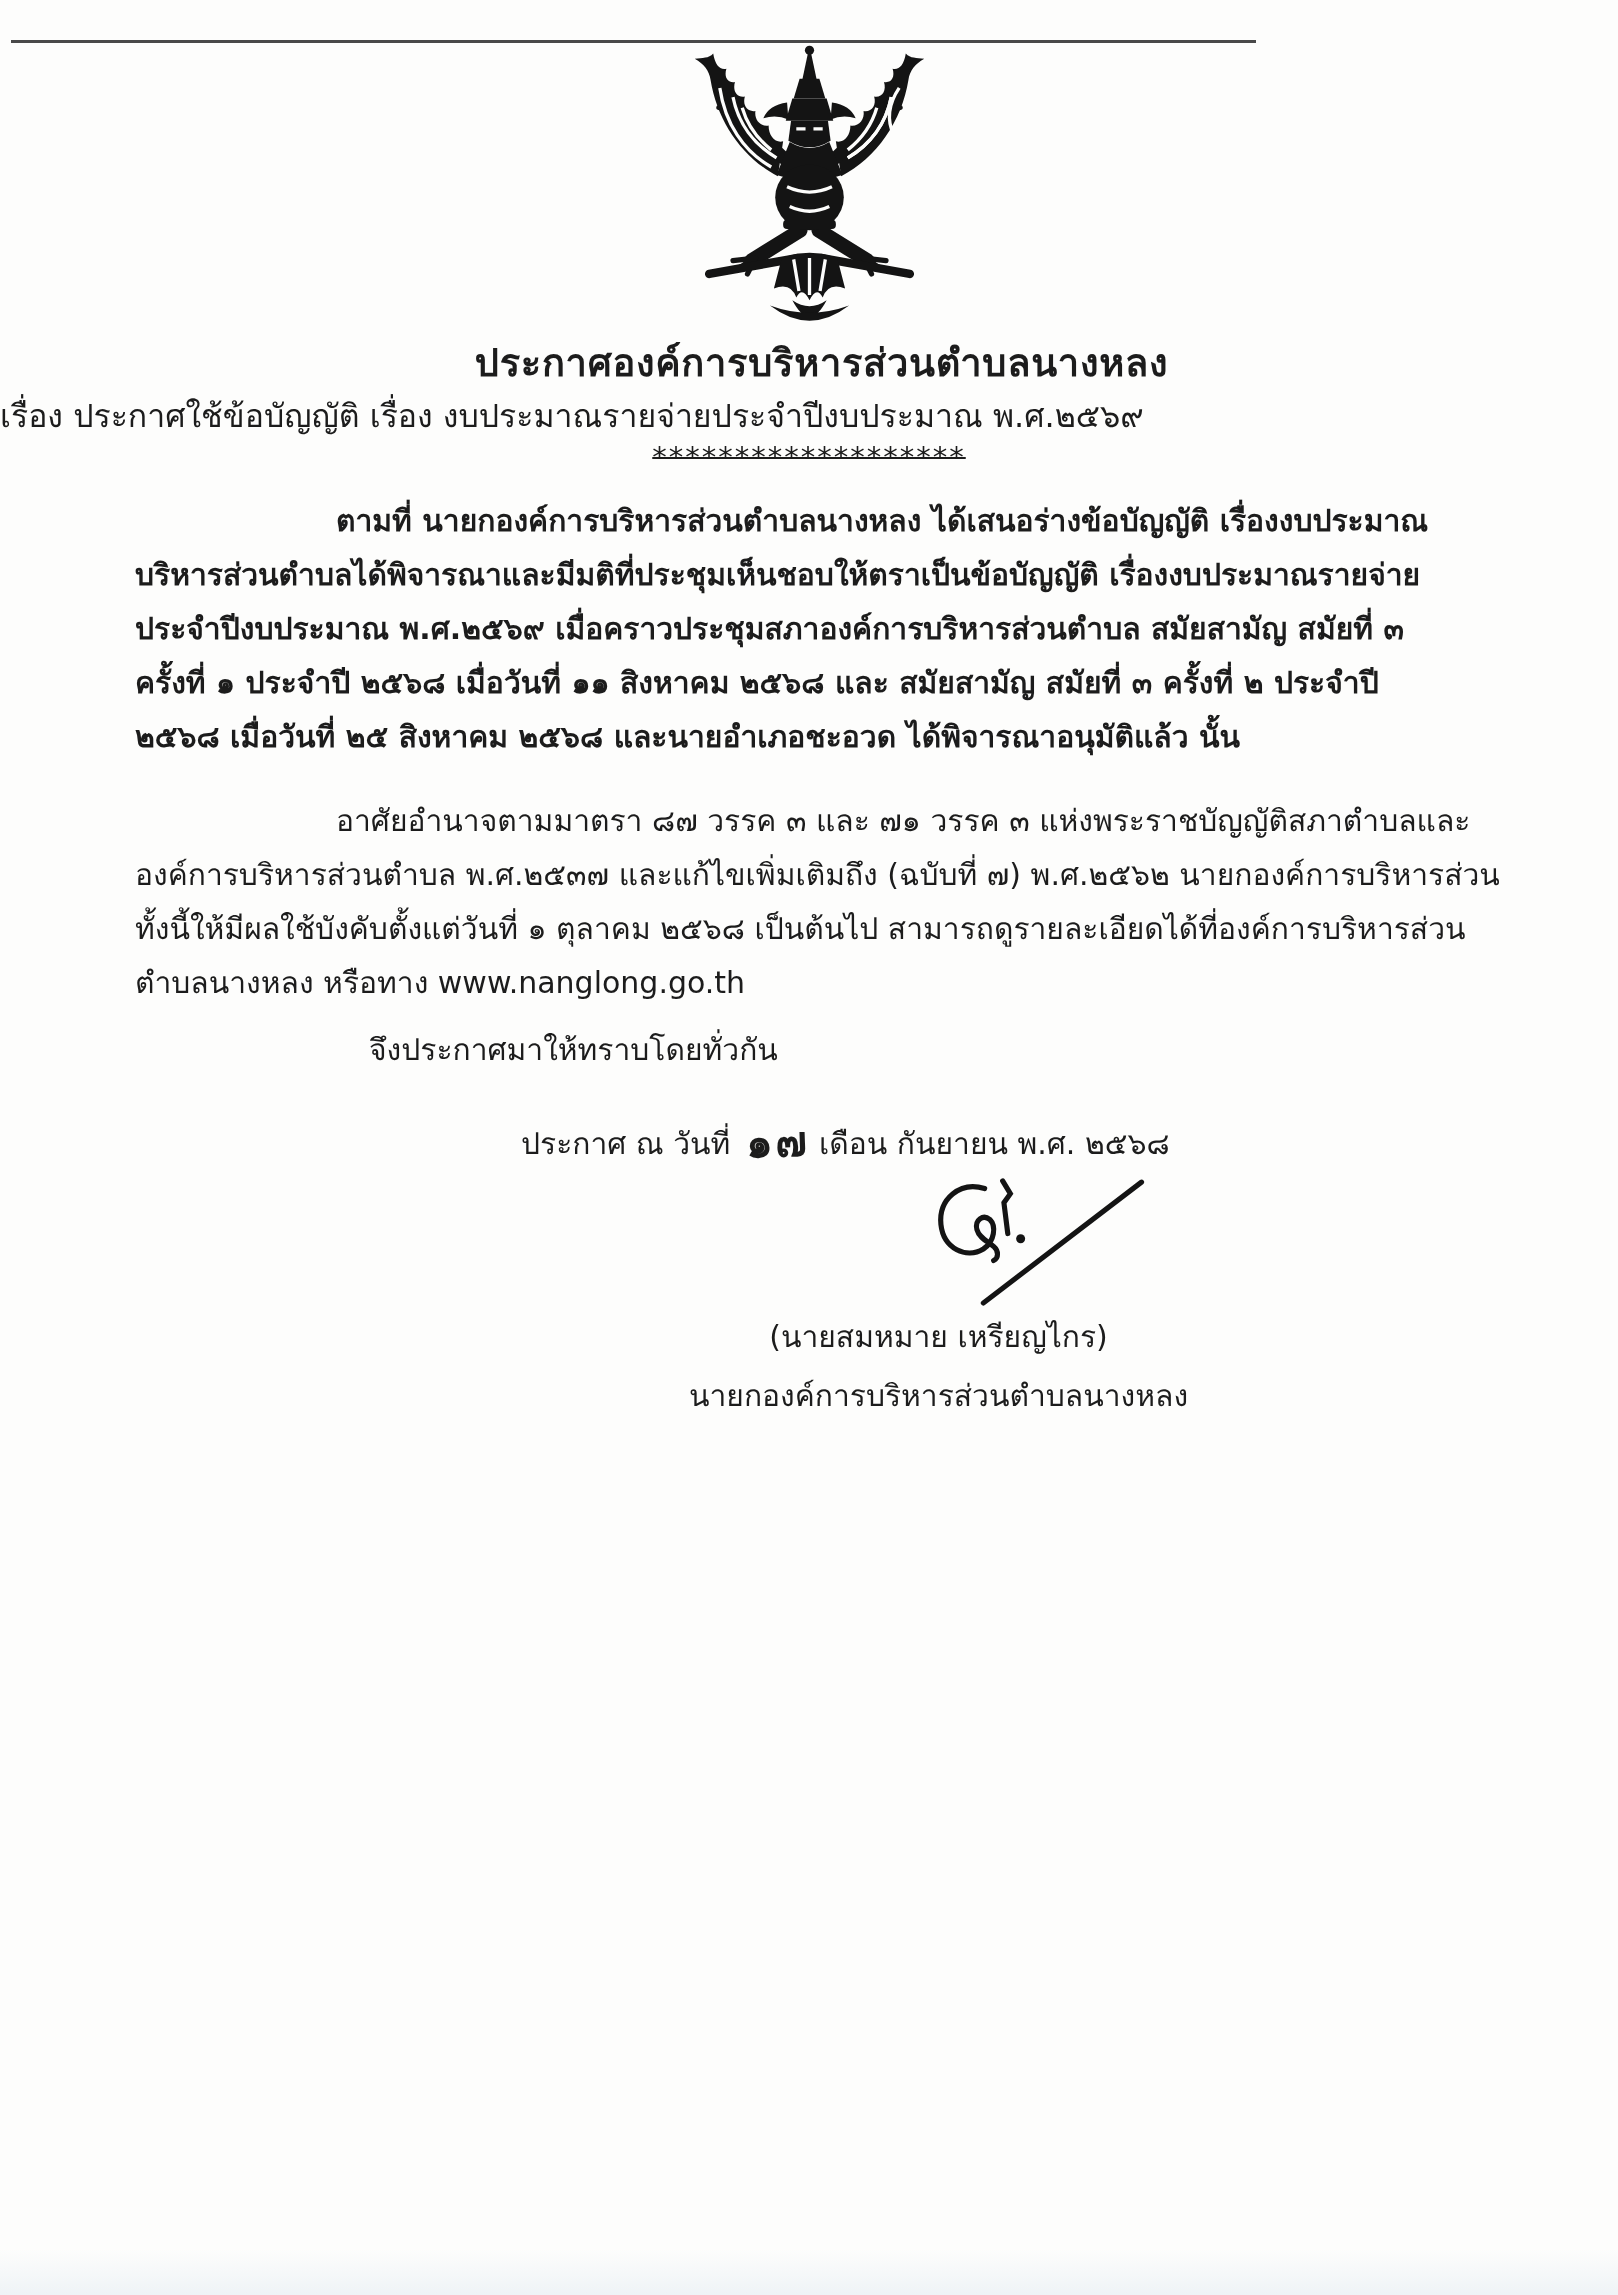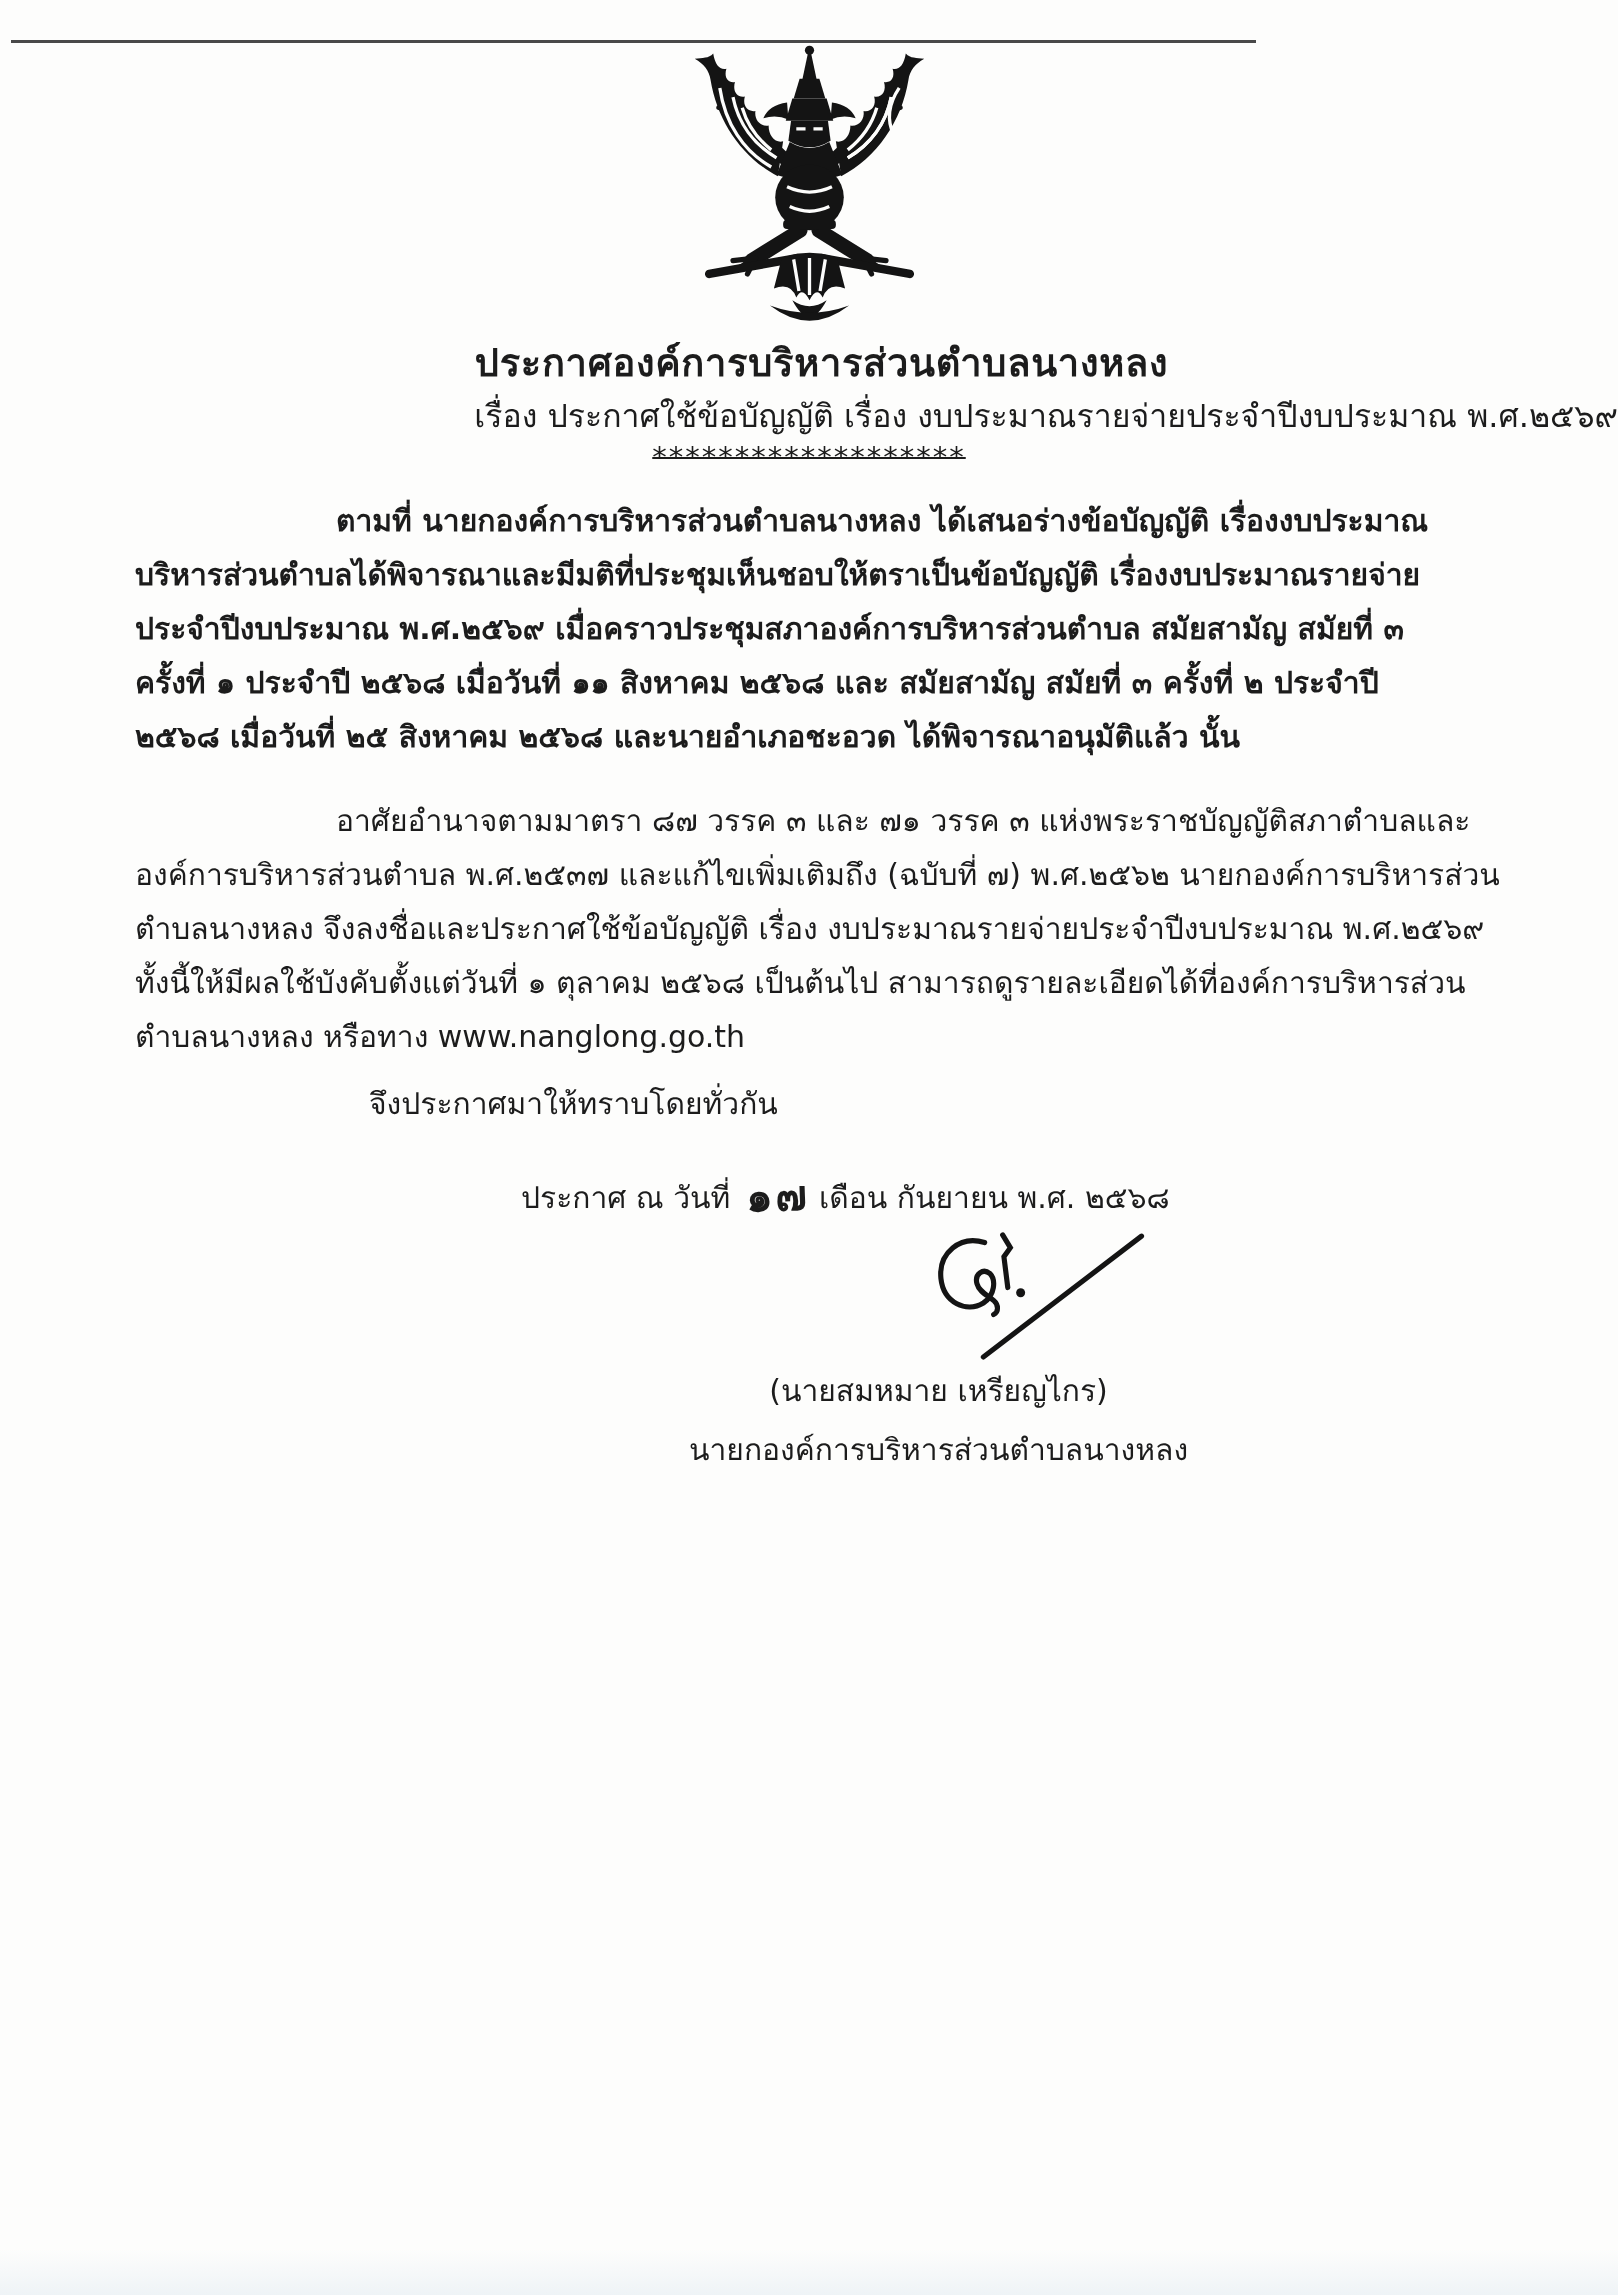--- a/index.html
+++ b/index.html
@@ -36,21 +36,21 @@
     margin-top: 9.2px;
     text-align: center;
     font-size: 38px;
     font-weight: 700;
     letter-spacing: 0.7px;
     line-height: 47px;
     padding-left: 25px;
   }
   .subject {
     margin-top: 9.2px;
-    text-align: right;
+    text-align: left;
     font-size: 32px;
     font-weight: 400;
     line-height: 41px;
   }
   .divider {
     margin-top: 2.6px;
     text-align: center;
     font-size: 29px;
     letter-spacing: 2px;
     line-height: 34px;
@@ -168,21 +168,20 @@
     <div class="doc-line first">ตามที่ นายกองค์การบริหารส่วนตำบลนางหลง  ได้เสนอร่างข้อบัญญัติ  เรื่องงบประมาณ</div>
     <div class="doc-line">บริหารส่วนตำบลได้พิจารณาและมีมติที่ประชุมเห็นชอบให้ตราเป็นข้อบัญญัติ เรื่องงบประมาณรายจ่าย</div>
     <div class="doc-line">ประจำปีงบประมาณ พ.ศ.๒๕๖๙  เมื่อคราวประชุมสภาองค์การบริหารส่วนตำบล สมัยสามัญ สมัยที่ ๓</div>
     <div class="doc-line">ครั้งที่ ๑ ประจำปี ๒๕๖๘   เมื่อวันที่  ๑๑ สิงหาคม ๒๕๖๘ และ สมัยสามัญ สมัยที่ ๓  ครั้งที่ ๒ ประจำปี</div>
     <div class="doc-line">๒๕๖๘ เมื่อวันที่ ๒๕ สิงหาคม ๒๕๖๘ และนายอำเภอชะอวด ได้พิจารณาอนุมัติแล้ว นั้น</div>
   </div>
 
   <div class="para p2">
     <div class="doc-line first">อาศัยอำนาจตามมาตรา ๘๗ วรรค ๓ และ ๗๑ วรรค ๓ แห่งพระราชบัญญัติสภาตำบลและ</div>
     <div class="doc-line">องค์การบริหารส่วนตำบล พ.ศ.๒๕๓๗ และแก้ไขเพิ่มเติมถึง (ฉบับที่ ๗) พ.ศ.๒๕๖๒ นายกองค์การบริหารส่วน</div>
-    <div class="doc-line">ตำบลนางหลง จึงลงชื่อและประกาศใช้ข้อบัญญัติ เรื่อง งบประมาณรายจ่ายประจำปีงบประมาณ พ.ศ.๒๕๖๙</div>
     <div class="doc-line">ทั้งนี้ให้มีผลใช้บังคับตั้งแต่วันที่ ๑ ตุลาคม ๒๕๖๘ เป็นต้นไป  สามารถดูรายละเอียดได้ที่องค์การบริหารส่วน</div>
     <div class="doc-line">ตำบลนางหลง หรือทาง www.nanglong.go.th</div>
   </div>
 
   <div class="closing">จึงประกาศมาให้ทราบโดยทั่วกัน</div>
 
   <div class="dateline">
     <span class="seg">ประกาศ  ณ  วันที่</span><span class="handwritten">๑๗</span><span class="seg">เดือน  กันยายน  พ.ศ. ๒๕๖๘</span>
   </div>
 

